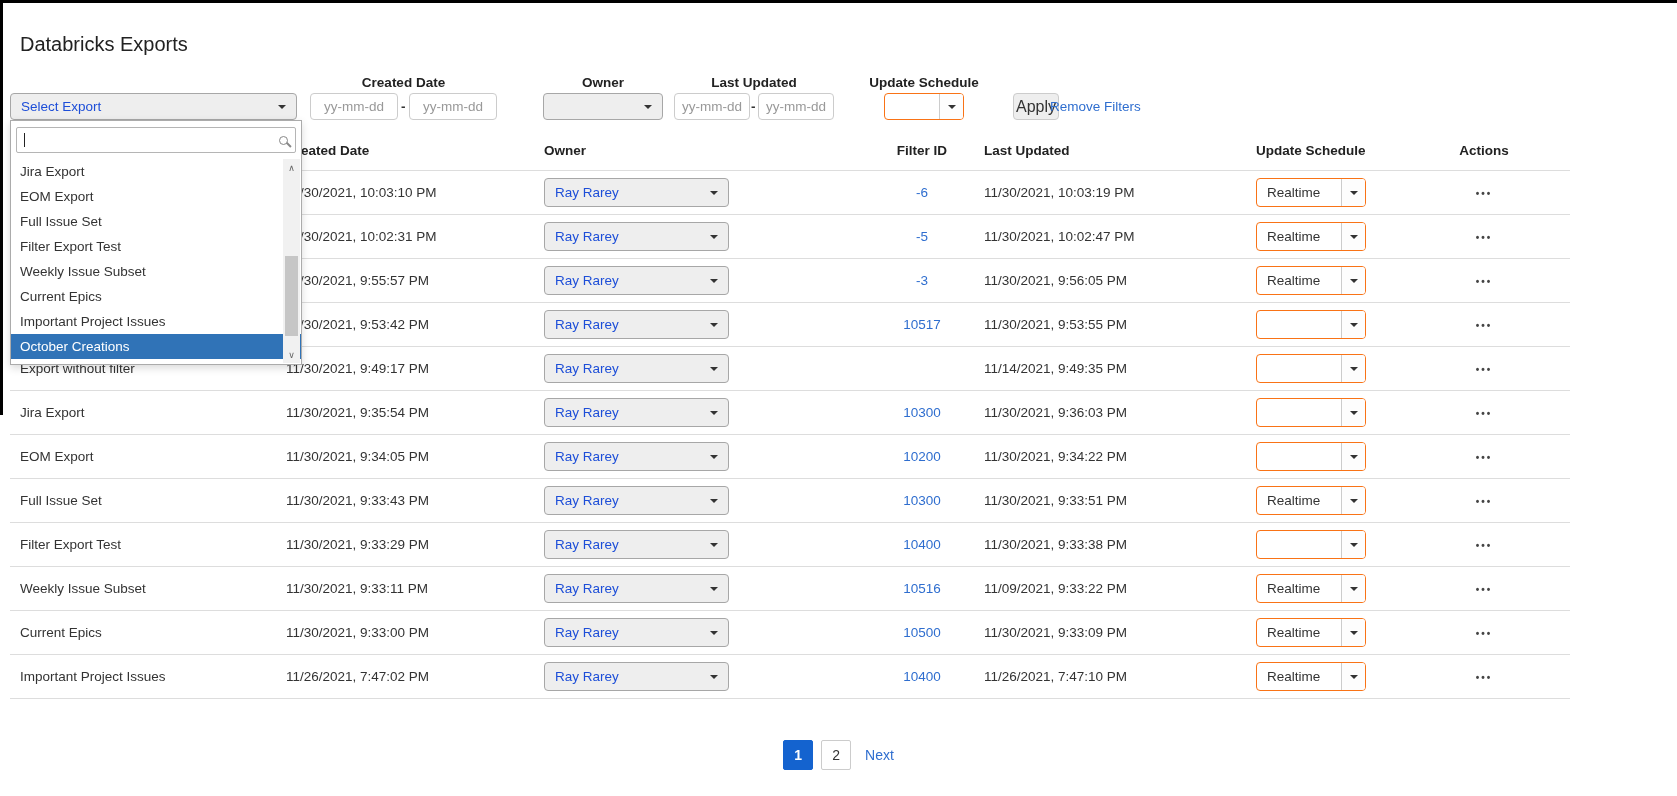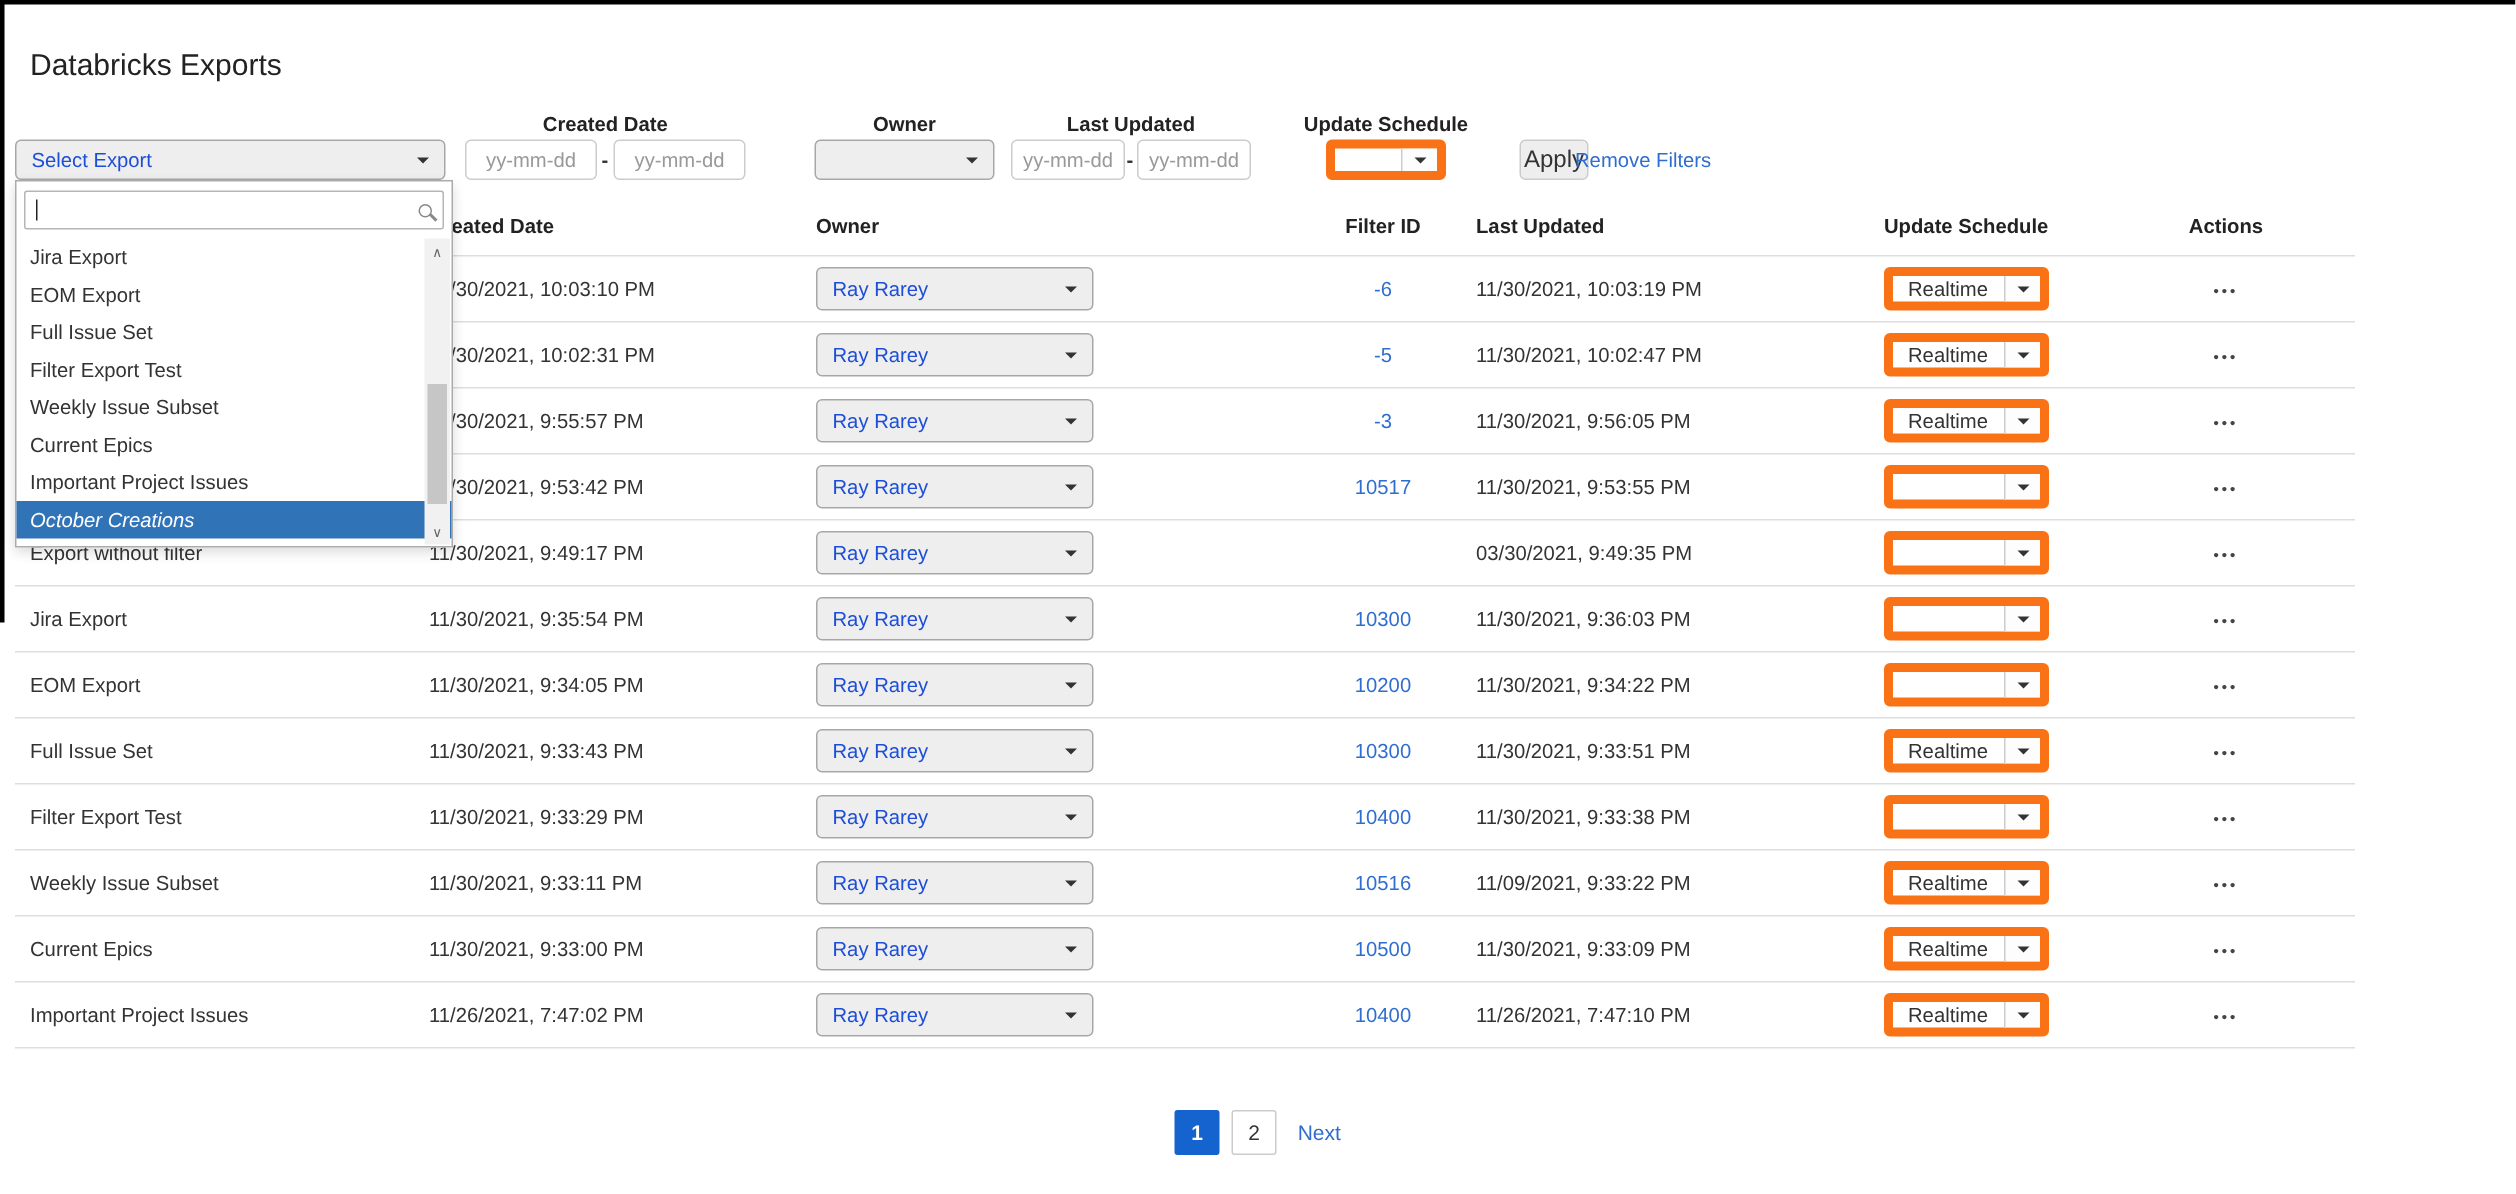--- a/index.html
+++ b/index.html
@@ -36,21 +36,21 @@
     border:1px solid #ccc; border-radius:4px; text-align:center;
     font-family:"Liberation Sans", sans-serif; font-size:13.5px; color:#333; padding:0 4px;
   }
   .date-input::placeholder { color:#999; }
   .di-c1 { left:310px; }  .di-c2 { left:409px; }
   .di-l1 { left:674px; width:76px; } .di-l2 { left:758px; width:76px; }
   .date-sep { position:absolute; top:93px; height:27px; display:flex; align-items:center; font-weight:700; color:#333; }
   .sep-c { left:401px; } .sep-l { left:751px; }
 
   .wsel {
-    background:#fff; border:6px solid #f97316; border-radius:4px;
+    background:#fff; border:1px solid #f97316; border-radius:4px;
     display:flex; overflow:hidden; cursor:pointer;
   }
   .wsel-val { flex:1; display:flex; align-items:center; padding-left:10px; color:#333; }
   .wsel-caret { width:24px; border-left:1px solid #ccc; display:flex; align-items:center; justify-content:center; background:#fdfdfd; }
   .sched-filter { position:absolute; left:884px; top:93px; width:80px; height:27px; }
 
   .apply-btn {
     position:absolute; left:1013px; top:93px; width:46px; height:27px;
     background:#eee; border:1px solid #ccc; border-radius:4px; color:#333;
     display:flex; align-items:center; justify-content:center; cursor:pointer; font-size:16px;
@@ -84,21 +84,21 @@
   .search-box {
     position:absolute; left:5px; top:6px; width:280px; height:26px;
     border:1px solid #b5b5b5; border-radius:2px; background:#fff;
     display:flex; align-items:center; padding:0 7px;
   }
   .text-cursor { width:1px; height:14px; background:#222; }
   .mag { margin-left:auto; width:9px; height:9px; border:1.5px solid #888; border-radius:50%; position:relative; }
   .mag::after { content:""; position:absolute; width:6px; height:1.5px; background:#888; transform:rotate(45deg); right:-5px; bottom:-2px; }
   .options { position:absolute; left:0; top:38px; width:100%; }
   .opt { height:25px; display:flex; align-items:center; padding-left:9px; color:#333; cursor:pointer; }
-  .opt.highlight { background:#3073b7; color:#fff;font-style:italic; }
+  .opt.highlight { background:#3073b7; color:#fff; }
   .scrollbar { position:absolute; top:38px; bottom:1px; right:1px; width:17px; background:#f1f1f1; z-index:6; }
   .sb-arrow { position:absolute; left:0; width:17px; height:17px; display:flex; align-items:center; justify-content:center; color:#666; font-size:9px; cursor:pointer; }
   .sb-up { top:0; } .sb-down { bottom:0; }
   .sb-thumb { position:absolute; left:2px; width:13px; top:97px; height:80px; background:#c6c6c6; cursor:grab; }
 
   
   .pagination { position:absolute; left:0; top:740px; width:1677px; display:flex; justify-content:center; align-items:center; gap:8px; }
   .pg { width:30px; height:30px; border:1px solid #ccc; border-radius:2px; background:#fff; color:#333;
         display:flex; align-items:center; justify-content:center; font-size:14px; cursor:pointer; }
   .pg.active { background:#1463cf; border-color:#1463cf; color:#fff; font-weight:700; }
@@ -261,21 +261,21 @@
       <div class="c-pl">11/30/2021, 9:49:17 PM</div>
       <div>
         <div class="gsel-base owner-sel">
           <span>Ray Rarey</span>
           <span class="caret"></span>
         </div>
       </div>
       <div class="c-center">
         <a class="fid-link"></a>
       </div>
-      <div class="c-pl">03/30/2021, 9:49:35 PM</div>
+      <div class="c-pl">11/14/2021, 9:49:35 PM</div>
       <div>
         <div class="wsel sched-sel">
           <span class="wsel-val"></span>
           <span class="wsel-caret">
               <span class="caret"></span>
             </span>
         </div>
       </div>
       <div class="c-center">
         <span class="dots">•••</span>

